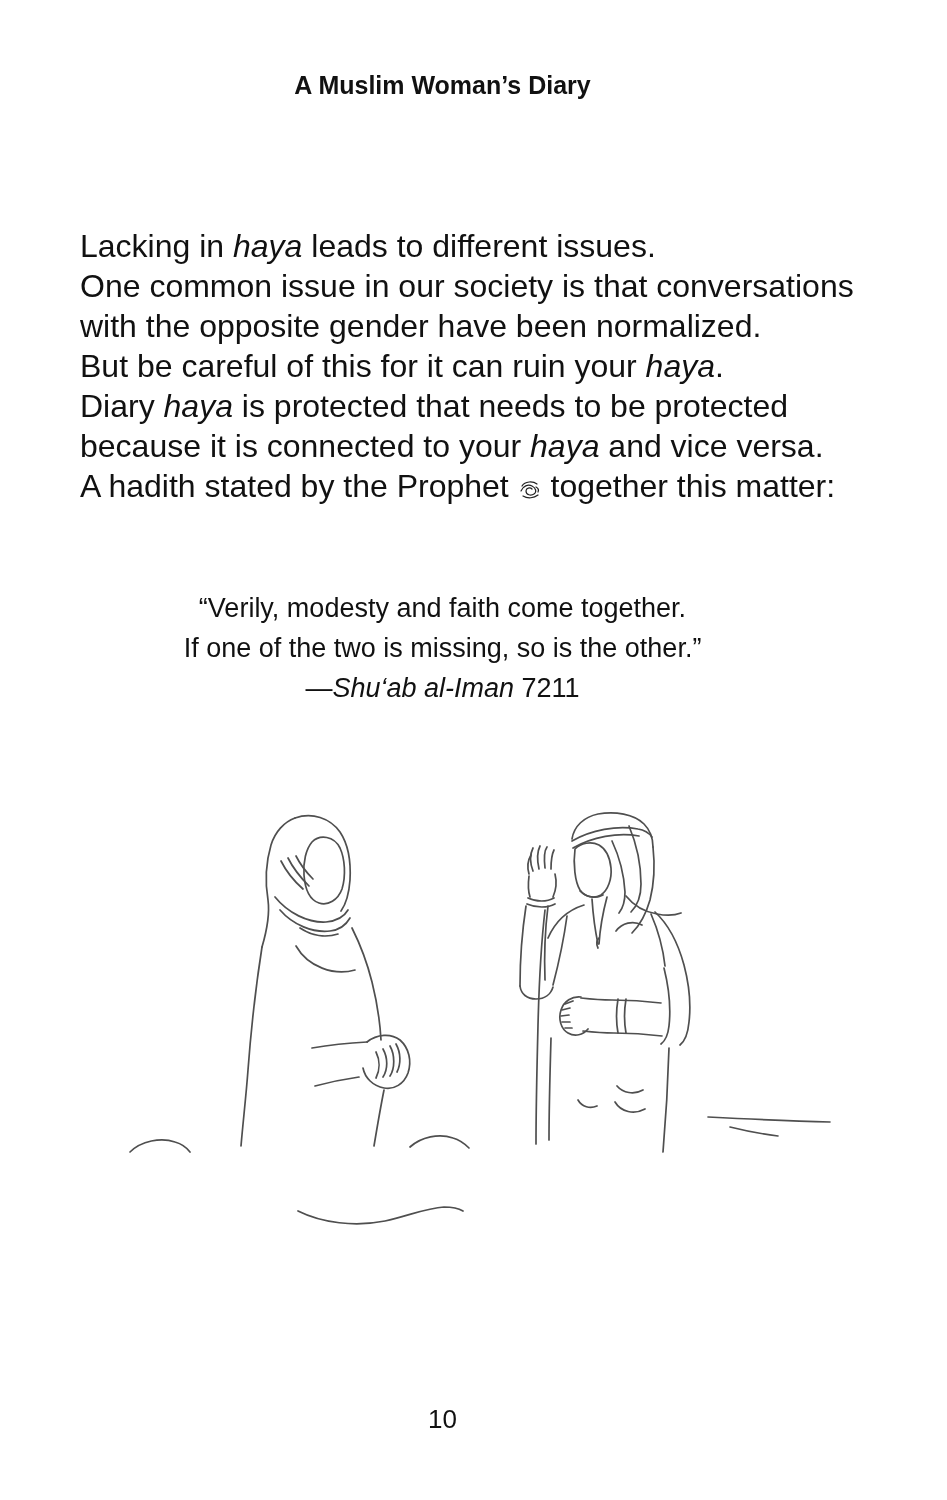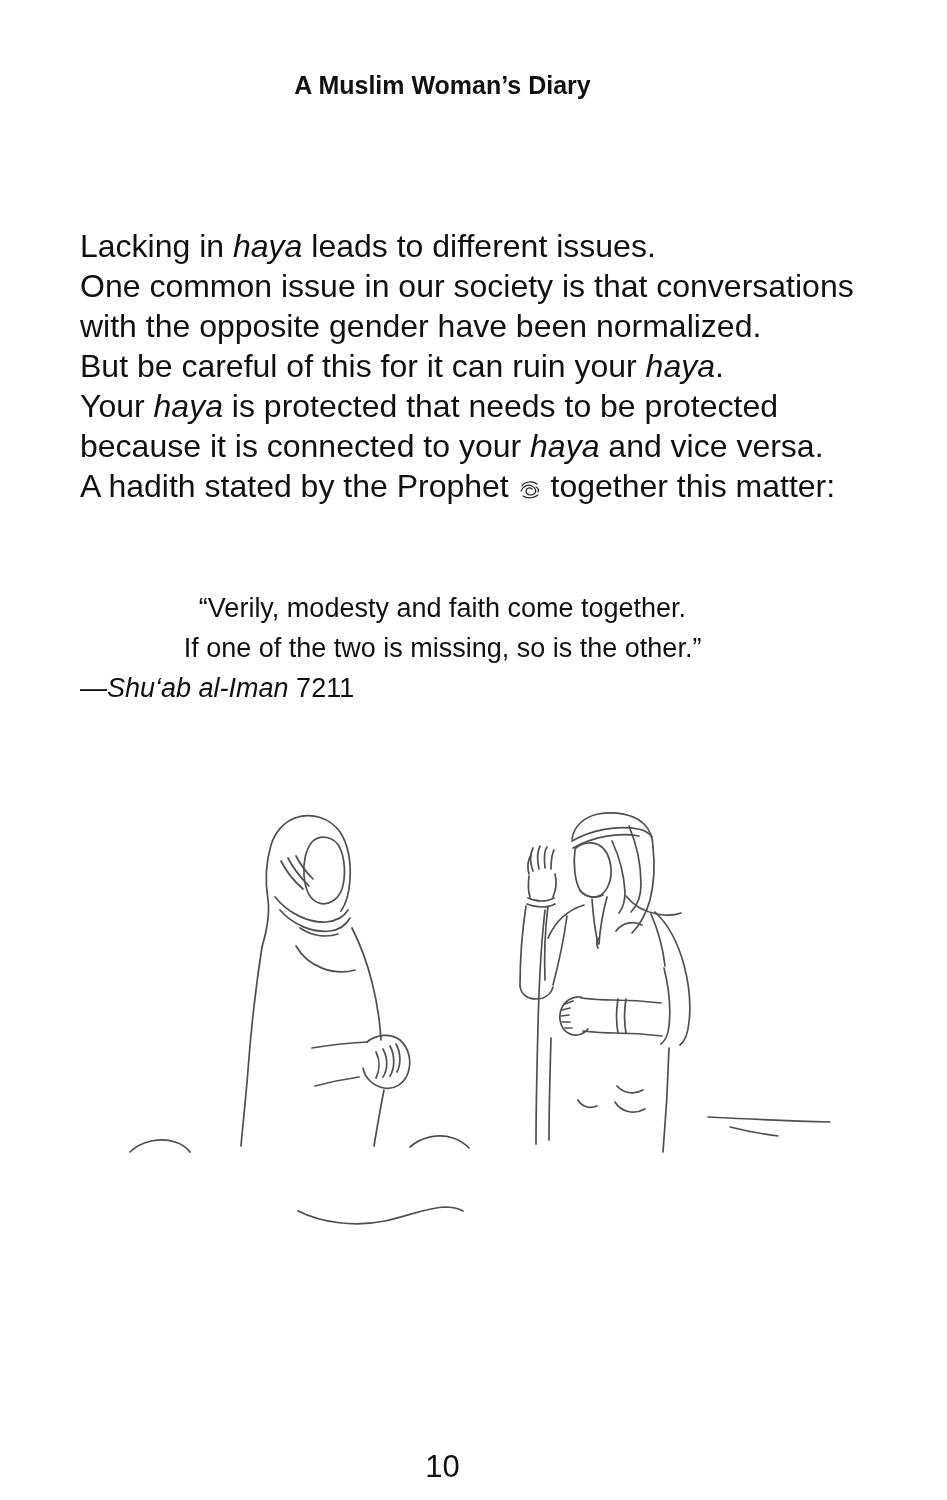--- a/index.html
+++ b/index.html
@@ -23,49 +23,49 @@
   }
   .body-text{
     position:absolute;left:80px;right:142px;top:226px;
     font-size:32px;line-height:40px;
   }
   .body-text .line{height:40px;white-space:nowrap;}
   .quote-block{
     position:absolute;left:80px;right:142px;top:588px;
     font-size:27px;line-height:40px;text-align:center;
   }
-  .quote-attribution{text-align:left;}
+  .quote-attribution{text-align:center;}
   i{font-style:italic;}
   .pbuh{
     display:inline-block;width:22px;height:22px;
     vertical-align:-3px;margin:0 1px;
   }
   .pbuh svg{display:block;width:22px;height:22px;}
   .illustration{
     position:absolute;left:0;top:0;width:947px;height:1500px;margin:0;
   }
   .illustration svg{display:block;width:947px;height:1500px;}
   .page-number{
-    position:absolute;left:80px;right:142px;top:1452px;
-    text-align:center;font-size:31px;line-height:30px;
+    position:absolute;left:80px;right:142px;top:1404px;
+    text-align:center;font-size:26px;line-height:30px;
   }
 </style>
 </head>
 <body>
 
 <div class="page">
 
   <header class="running-header">A Muslim Woman’s Diary</header>
 
   <main class="body-text">
       <div class="line"><span>Lacking in </span><i>haya</i><span> leads to different issues.</span></div>
       <div class="line"><span>One common issue in our society is that conversations</span></div>
       <div class="line"><span>with the opposite gender have been normalized.</span></div>
       <div class="line"><span>But be careful of this for it can ruin your </span><i>haya</i><span>.</span></div>
-      <div class="line"><span>Your </span><i>haya</i><span> is protected that needs to be protected</span></div>
+      <div class="line"><span>Diary </span><i>haya</i><span> is protected that needs to be protected</span></div>
       <div class="line"><span>because it is connected to your </span><i>haya</i><span> and vice versa.</span></div>
       <div class="line"><span>A hadith stated by the Prophet </span><span class="pbuh">
   <svg viewBox="0 0 22 22" fill="none" stroke="#222" stroke-width="1.2" stroke-linecap="round">
     <path d="M 3 8 C 6 3 14 3 18 6"></path>
     <path d="M 2 13 C 4 8 9 6 13 8 C 17 10 18 14 15 16 C 12 18 7 17 7 13 C 7 10 11 9 13 11"></path>
     <path d="M 4 18 C 9 21 15 20 19 17"></path>
     <path d="M 17 9 C 19 10 20 12 19 14"></path>
   </svg>
 </span><span> together this matter:</span></div>
     </main>

